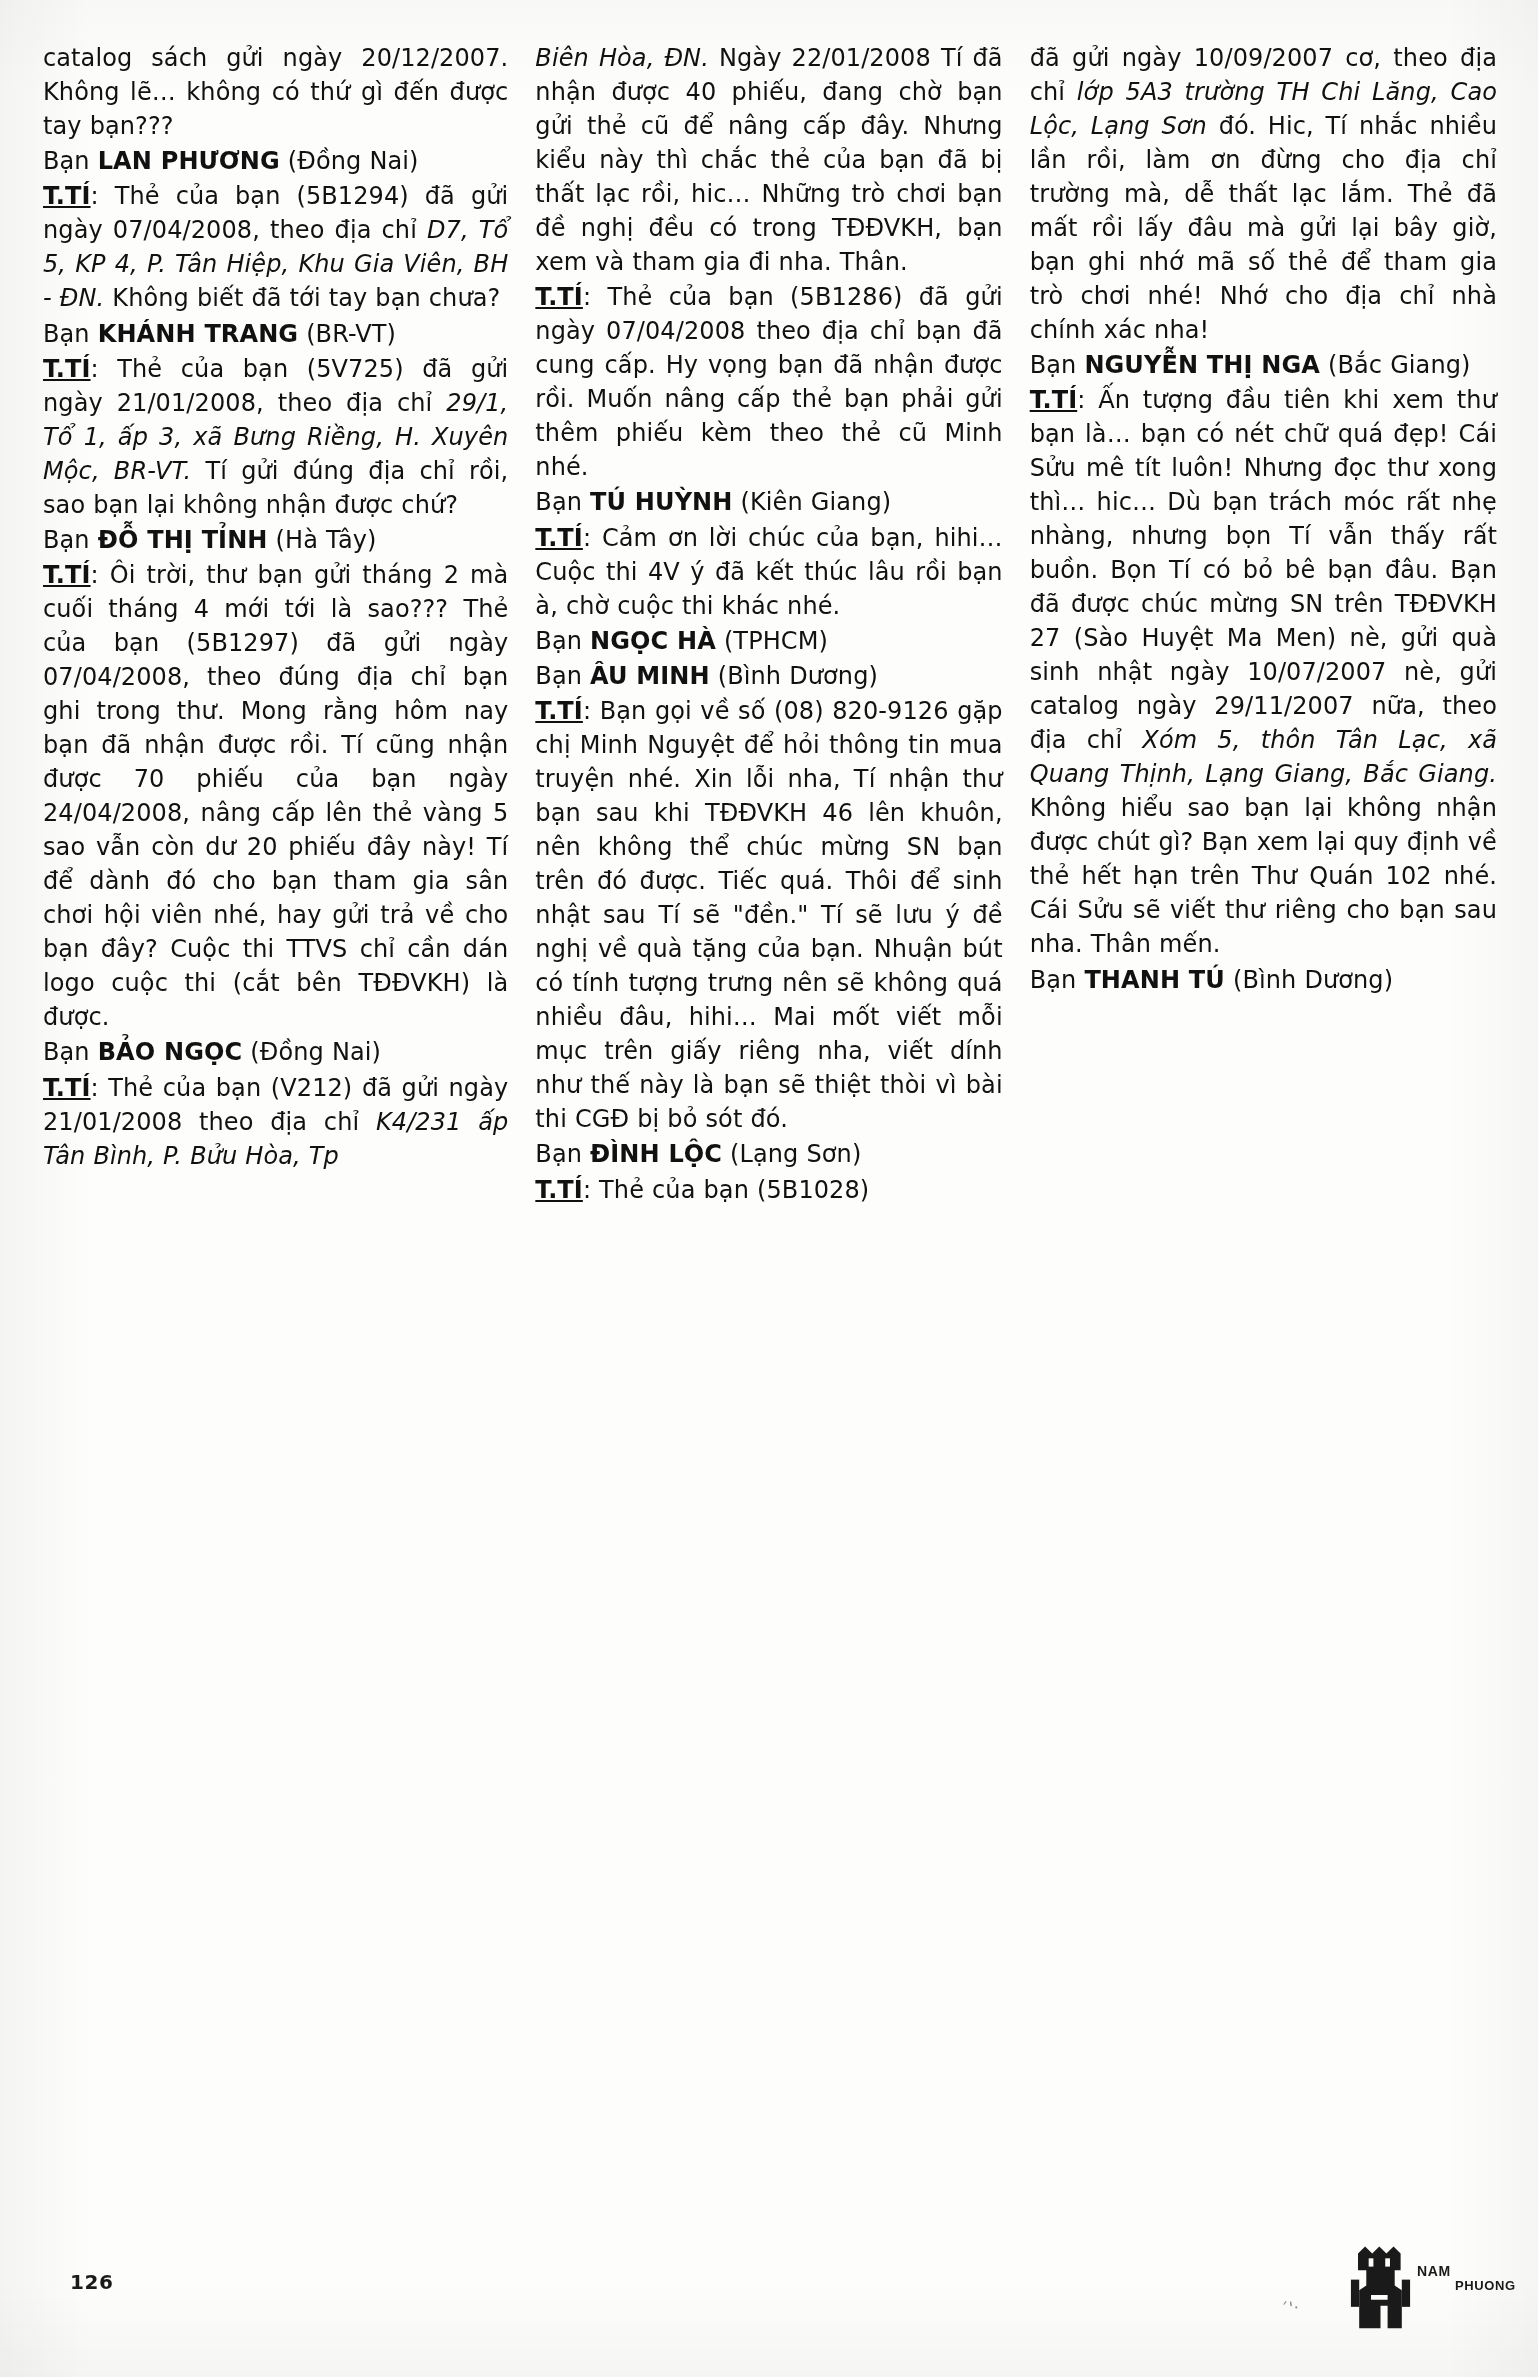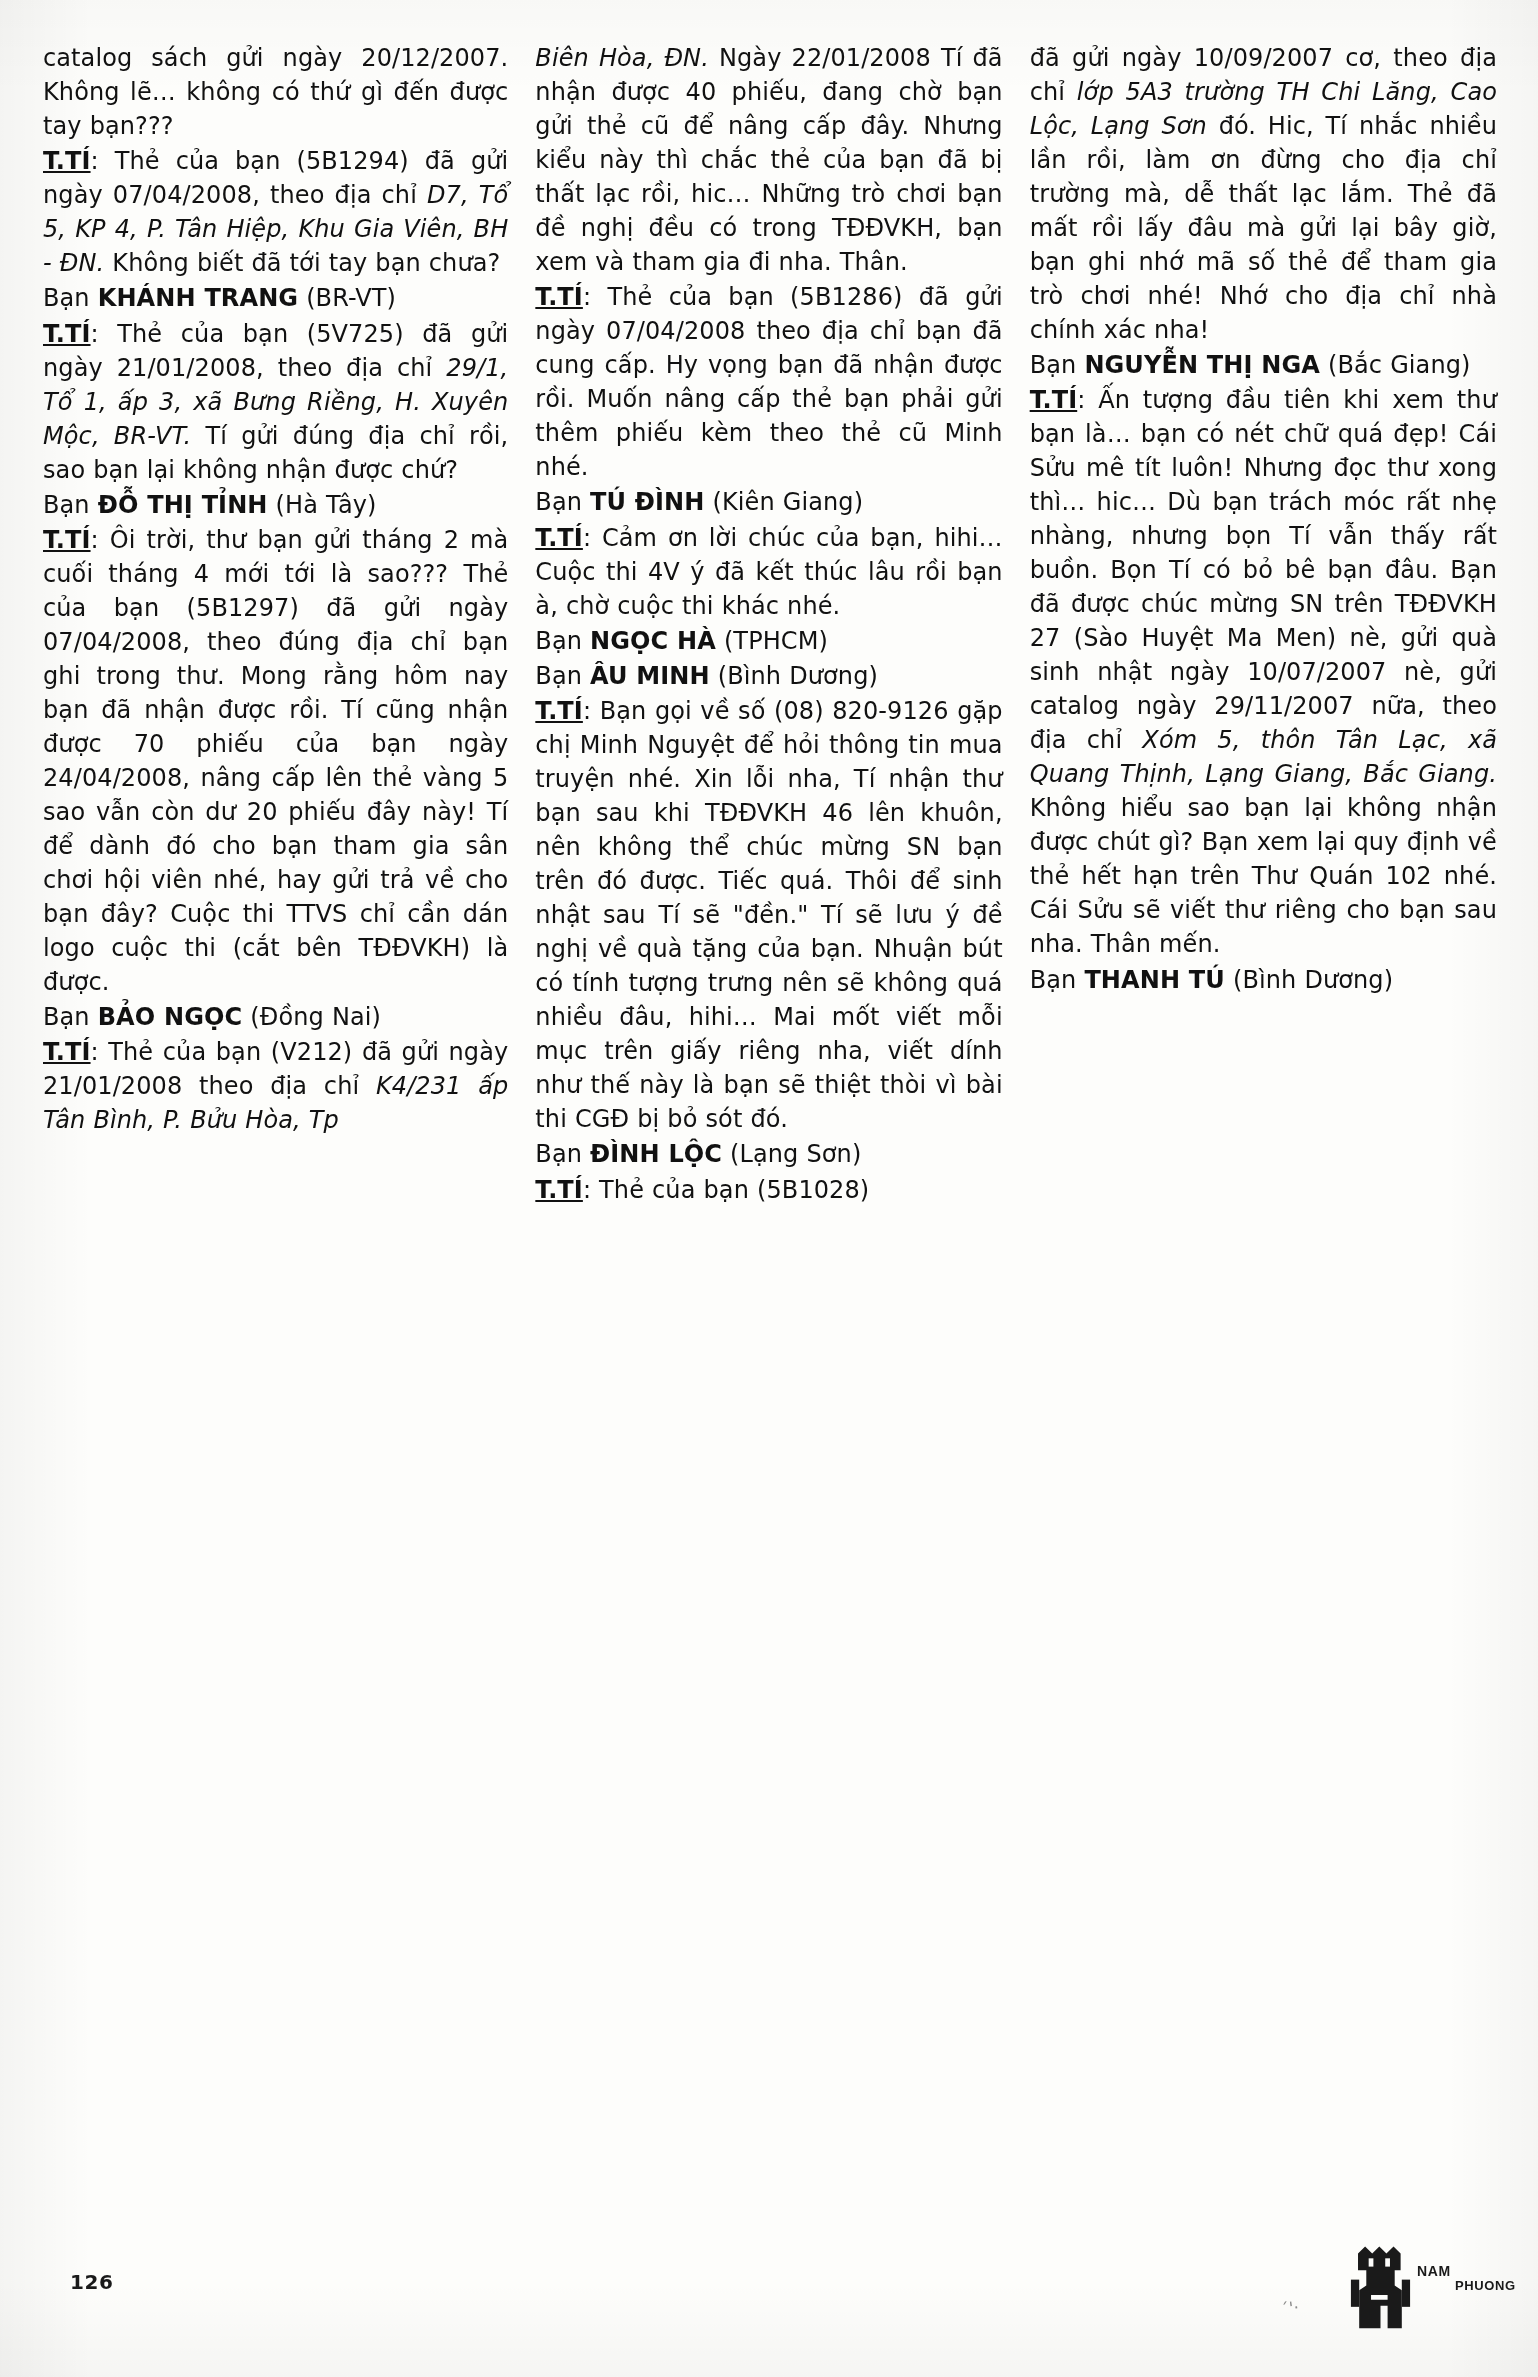--- a/index.html
+++ b/index.html
@@ -125,32 +125,33 @@
 </style>
 </head>
 <body>
 
 <div class="page">
   <div class="paper-tint"></div>
 
   <div class="columns">
     <div class="col c1">
         <p class="para"><span>catalog sách gửi ngày 20/12/2007. Không lẽ… không có thứ gì đến được tay bạn???</span></p>
+        <p class="para"><span>Bạn </span><span class="bold">LAN PHƯƠNG</span><span> (Đồng Nai)</span></p>
         <p class="para"><span class="ans-label">T.TÍ</span><span>: Thẻ của bạn (5B1294) đã gửi ngày 07/04/2008, theo địa chỉ </span><span class="ital">D7, Tổ 5, KP 4, P. Tân Hiệp, Khu Gia Viên, BH - ĐN.</span><span> Không biết đã tới tay bạn chưa?</span></p>
         <p class="para"><span>Bạn </span><span class="bold">KHÁNH TRANG</span><span> (BR-VT)</span></p>
         <p class="para"><span class="ans-label">T.TÍ</span><span>: Thẻ của bạn (5V725) đã gửi ngày 21/01/2008, theo địa chỉ </span><span class="ital">29/1, Tổ 1, ấp 3, xã Bưng Riềng, H. Xuyên Mộc, BR-VT.</span><span> Tí gửi đúng địa chỉ rồi, sao bạn lại không nhận được chứ?</span></p>
         <p class="para"><span>Bạn </span><span class="bold">ĐỖ THỊ TỈNH</span><span> (Hà Tây)</span></p>
         <p class="para"><span class="ans-label">T.TÍ</span><span>: Ôi trời, thư bạn gửi tháng 2 mà cuối tháng 4 mới tới là sao??? Thẻ của bạn (5B1297) đã gửi ngày 07/04/2008, theo đúng địa chỉ bạn ghi trong thư. Mong rằng hôm nay bạn đã nhận được rồi. Tí cũng nhận được 70 phiếu của bạn ngày 24/04/2008, nâng cấp lên thẻ vàng 5 sao vẫn còn dư 20 phiếu đây này! Tí để dành đó cho bạn tham gia sân chơi hội viên nhé, hay gửi trả về cho bạn đây? Cuộc thi TTVS chỉ cần dán logo cuộc thi (cắt bên TĐĐVKH) là được.</span></p>
         <p class="para"><span>Bạn </span><span class="bold">BẢO NGỌC</span><span> (Đồng Nai)</span></p>
         <p class="para"><span class="ans-label">T.TÍ</span><span>: Thẻ của bạn (V212) đã gửi ngày 21/01/2008 theo địa chỉ </span><span class="ital">K4/231 ấp Tân Bình, P. Bửu Hòa, Tp</span></p>
       </div>
     <div class="col c2">
         <p class="para"><span class="ital">Biên Hòa, ĐN.</span><span> Ngày 22/01/2008 Tí đã nhận được 40 phiếu, đang chờ bạn gửi thẻ cũ để nâng cấp đây. Nhưng kiểu này thì chắc thẻ của bạn đã bị thất lạc rồi, hic… Những trò chơi bạn đề nghị đều có trong TĐĐVKH, bạn xem và tham gia đi nha. Thân.</span></p>
         <p class="para"><span class="ans-label">T.TÍ</span><span>: Thẻ của bạn (5B1286) đã gửi ngày 07/04/2008 theo địa chỉ bạn đã cung cấp. Hy vọng bạn đã nhận được rồi. Muốn nâng cấp thẻ bạn phải gửi thêm phiếu kèm theo thẻ cũ Minh nhé.</span></p>
-        <p class="para"><span>Bạn </span><span class="bold">TÚ ĐÌNH</span><span> (Kiên Giang)</span></p>
+        <p class="para"><span>Bạn </span><span class="bold">TÚ HUỲNH</span><span> (Kiên Giang)</span></p>
         <p class="para"><span class="ans-label">T.TÍ</span><span>: Cảm ơn lời chúc của bạn, hihi… Cuộc thi 4V ý đã kết thúc lâu rồi bạn à, chờ cuộc thi khác nhé.</span></p>
         <p class="para"><span>Bạn </span><span class="bold">NGỌC HÀ</span><span> (TPHCM)</span></p>
         <p class="para"><span>Bạn </span><span class="bold">ÂU MINH</span><span> (Bình Dương)</span></p>
         <p class="para"><span class="ans-label">T.TÍ</span><span>: Bạn gọi về số (08) 820-9126 gặp chị Minh Nguyệt để hỏi thông tin mua truyện nhé. Xin lỗi nha, Tí nhận thư bạn sau khi TĐĐVKH 46 lên khuôn, nên không thể chúc mừng SN bạn trên đó được. Tiếc quá. Thôi để sinh nhật sau Tí sẽ "đền." Tí sẽ lưu ý đề nghị về quà tặng của bạn. Nhuận bút có tính tượng trưng nên sẽ không quá nhiều đâu, hihi… Mai mốt viết mỗi mục trên giấy riêng nha, viết dính như thế này là bạn sẽ thiệt thòi vì bài thi CGĐ bị bỏ sót đó.</span></p>
         <p class="para"><span>Bạn </span><span class="bold">ĐÌNH LỘC</span><span> (Lạng Sơn)</span></p>
         <p class="para"><span class="ans-label">T.TÍ</span><span>: Thẻ của bạn (5B1028)</span></p>
       </div>
     <div class="col c3">
         <p class="para"><span>đã gửi ngày 10/09/2007 cơ, theo địa chỉ </span><span class="ital">lớp 5A3 trường TH Chi Lăng, Cao Lộc, Lạng Sơn</span><span> đó. Hic, Tí nhắc nhiều lần rồi, làm ơn đừng cho địa chỉ trường mà, dễ thất lạc lắm. Thẻ đã mất rồi lấy đâu mà gửi lại bây giờ, bạn ghi nhớ mã số thẻ để tham gia trò chơi nhé! Nhớ cho địa chỉ nhà chính xác nha!</span></p>
         <p class="para"><span>Bạn </span><span class="bold">NGUYỄN THỊ NGA</span><span> (Bắc Giang)</span></p>

